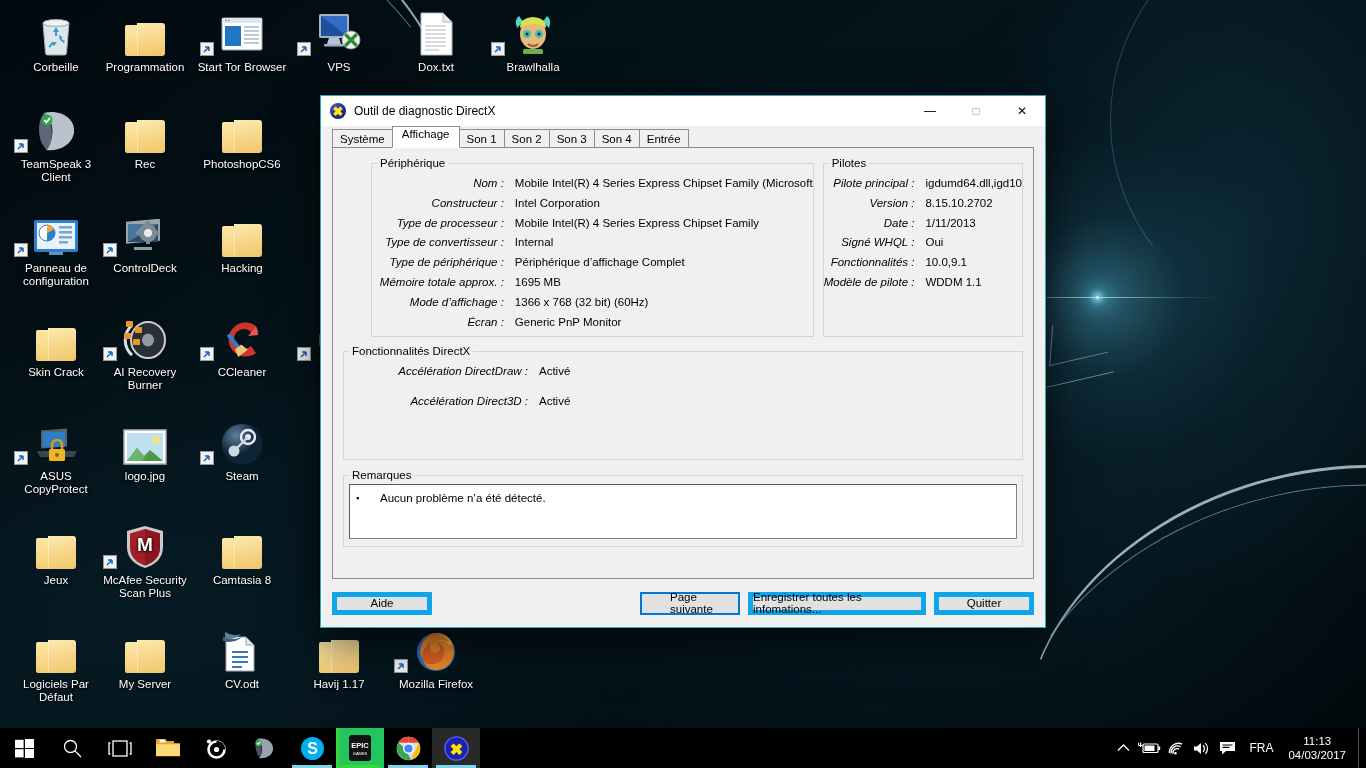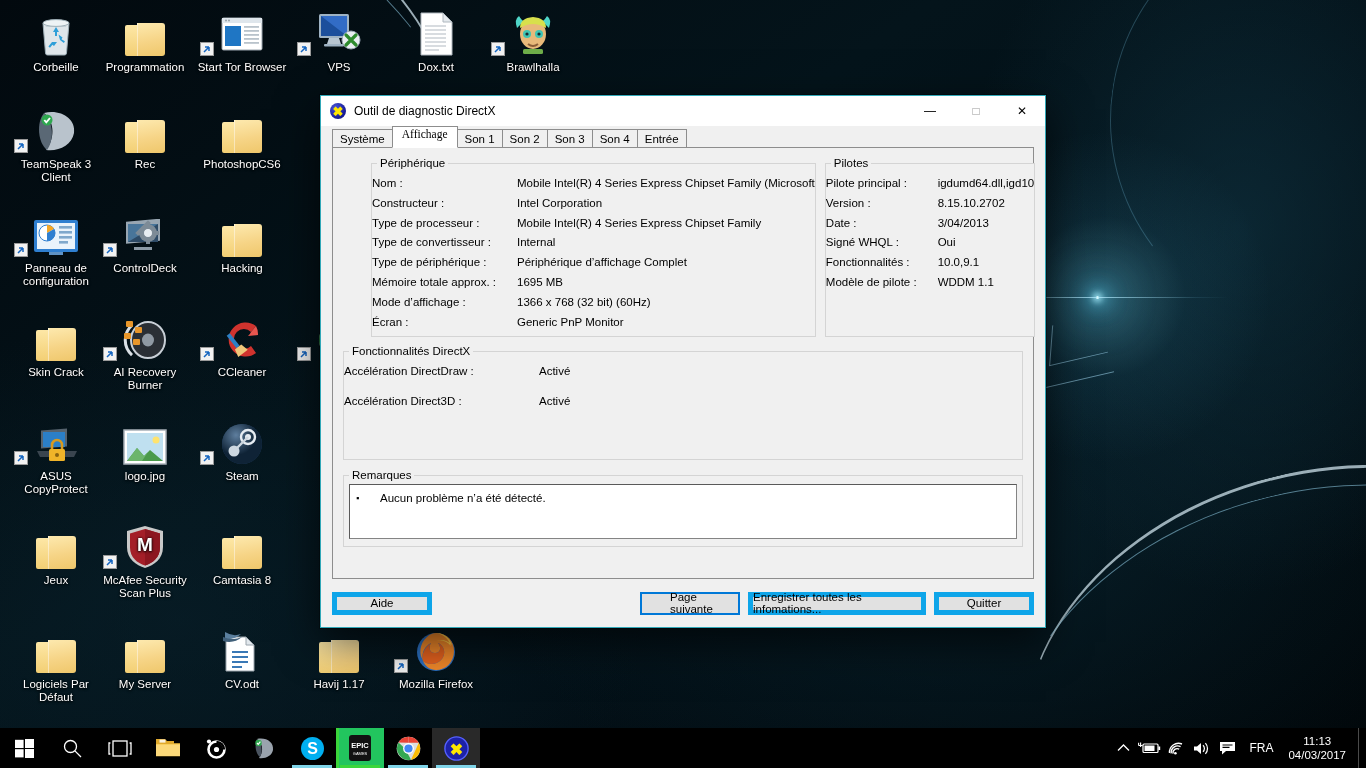--- a/index.html
+++ b/index.html
@@ -151,21 +151,20 @@
     font-size:11.5px;
     position:relative; z-index:1;
   }
   .tab.active {
     background:#fff; height:22px;
     border-bottom-color:#fff;
     z-index:3;
     padding:0 9px;
     align-items:flex-start;
     padding-top:1px;
-    font-family:Liberation Serif, serif;
   }
 
   .tabbody {
     flex:1;
     margin:0 11px 0 11px;
     border:1px solid #8d8d8d; border-top:none;
     background:#f0f0f0;
     padding:9px 10px 0 10px;
     display:flex; flex-direction:column;
   }
@@ -180,21 +179,21 @@
     padding:0 3px; margin-left:5px;
     font-size:11.5px; color:#000;
   }
 
   .toprow { display:flex; gap:9px;margin-left:28px; }
   #grp-device { width:447px; height:180px; }
   #grp-drivers { flex:1; height:180px; }
 
   table.kv { border-collapse:collapse; width:100%; }
   table.kv td { font-size:11.5px; padding:0; line-height:19.8px; vertical-align:top; white-space:nowrap; }
-  table.kv td.k { padding-right:21px; }
+  table.kv td.k { text-align:right; padding-right:11px;font-style:italic; }
   table.kv td.v { text-align:left; }
 
   #grp-device table.kv { margin-top:5px; }
   #grp-device td.k { width:252px; }
   #grp-drivers table.kv { margin-top:5px; }
   #grp-drivers td.k { width:138px; }
 
   #grp-features { margin-top:8px; height:115px; }
   #grp-features table.kv td { line-height:29.5px; }
   #grp-features td.k { width:195px; }
@@ -758,21 +757,21 @@
               <tr>
                 <td class="k">Pilote principal :</td>
                 <td class="v">igdumd64.dll,igd10</td>
               </tr>
               <tr>
                 <td class="k">Version :</td>
                 <td class="v">8.15.10.2702</td>
               </tr>
               <tr>
                 <td class="k">Date :</td>
-                <td class="v">3/04/2013</td>
+                <td class="v">1/11/2013</td>
               </tr>
               <tr>
                 <td class="k">Signé WHQL :</td>
                 <td class="v">Oui</td>
               </tr>
               <tr>
                 <td class="k">Fonctionnalités :</td>
                 <td class="v">10.0,9.1</td>
               </tr>
               <tr>

